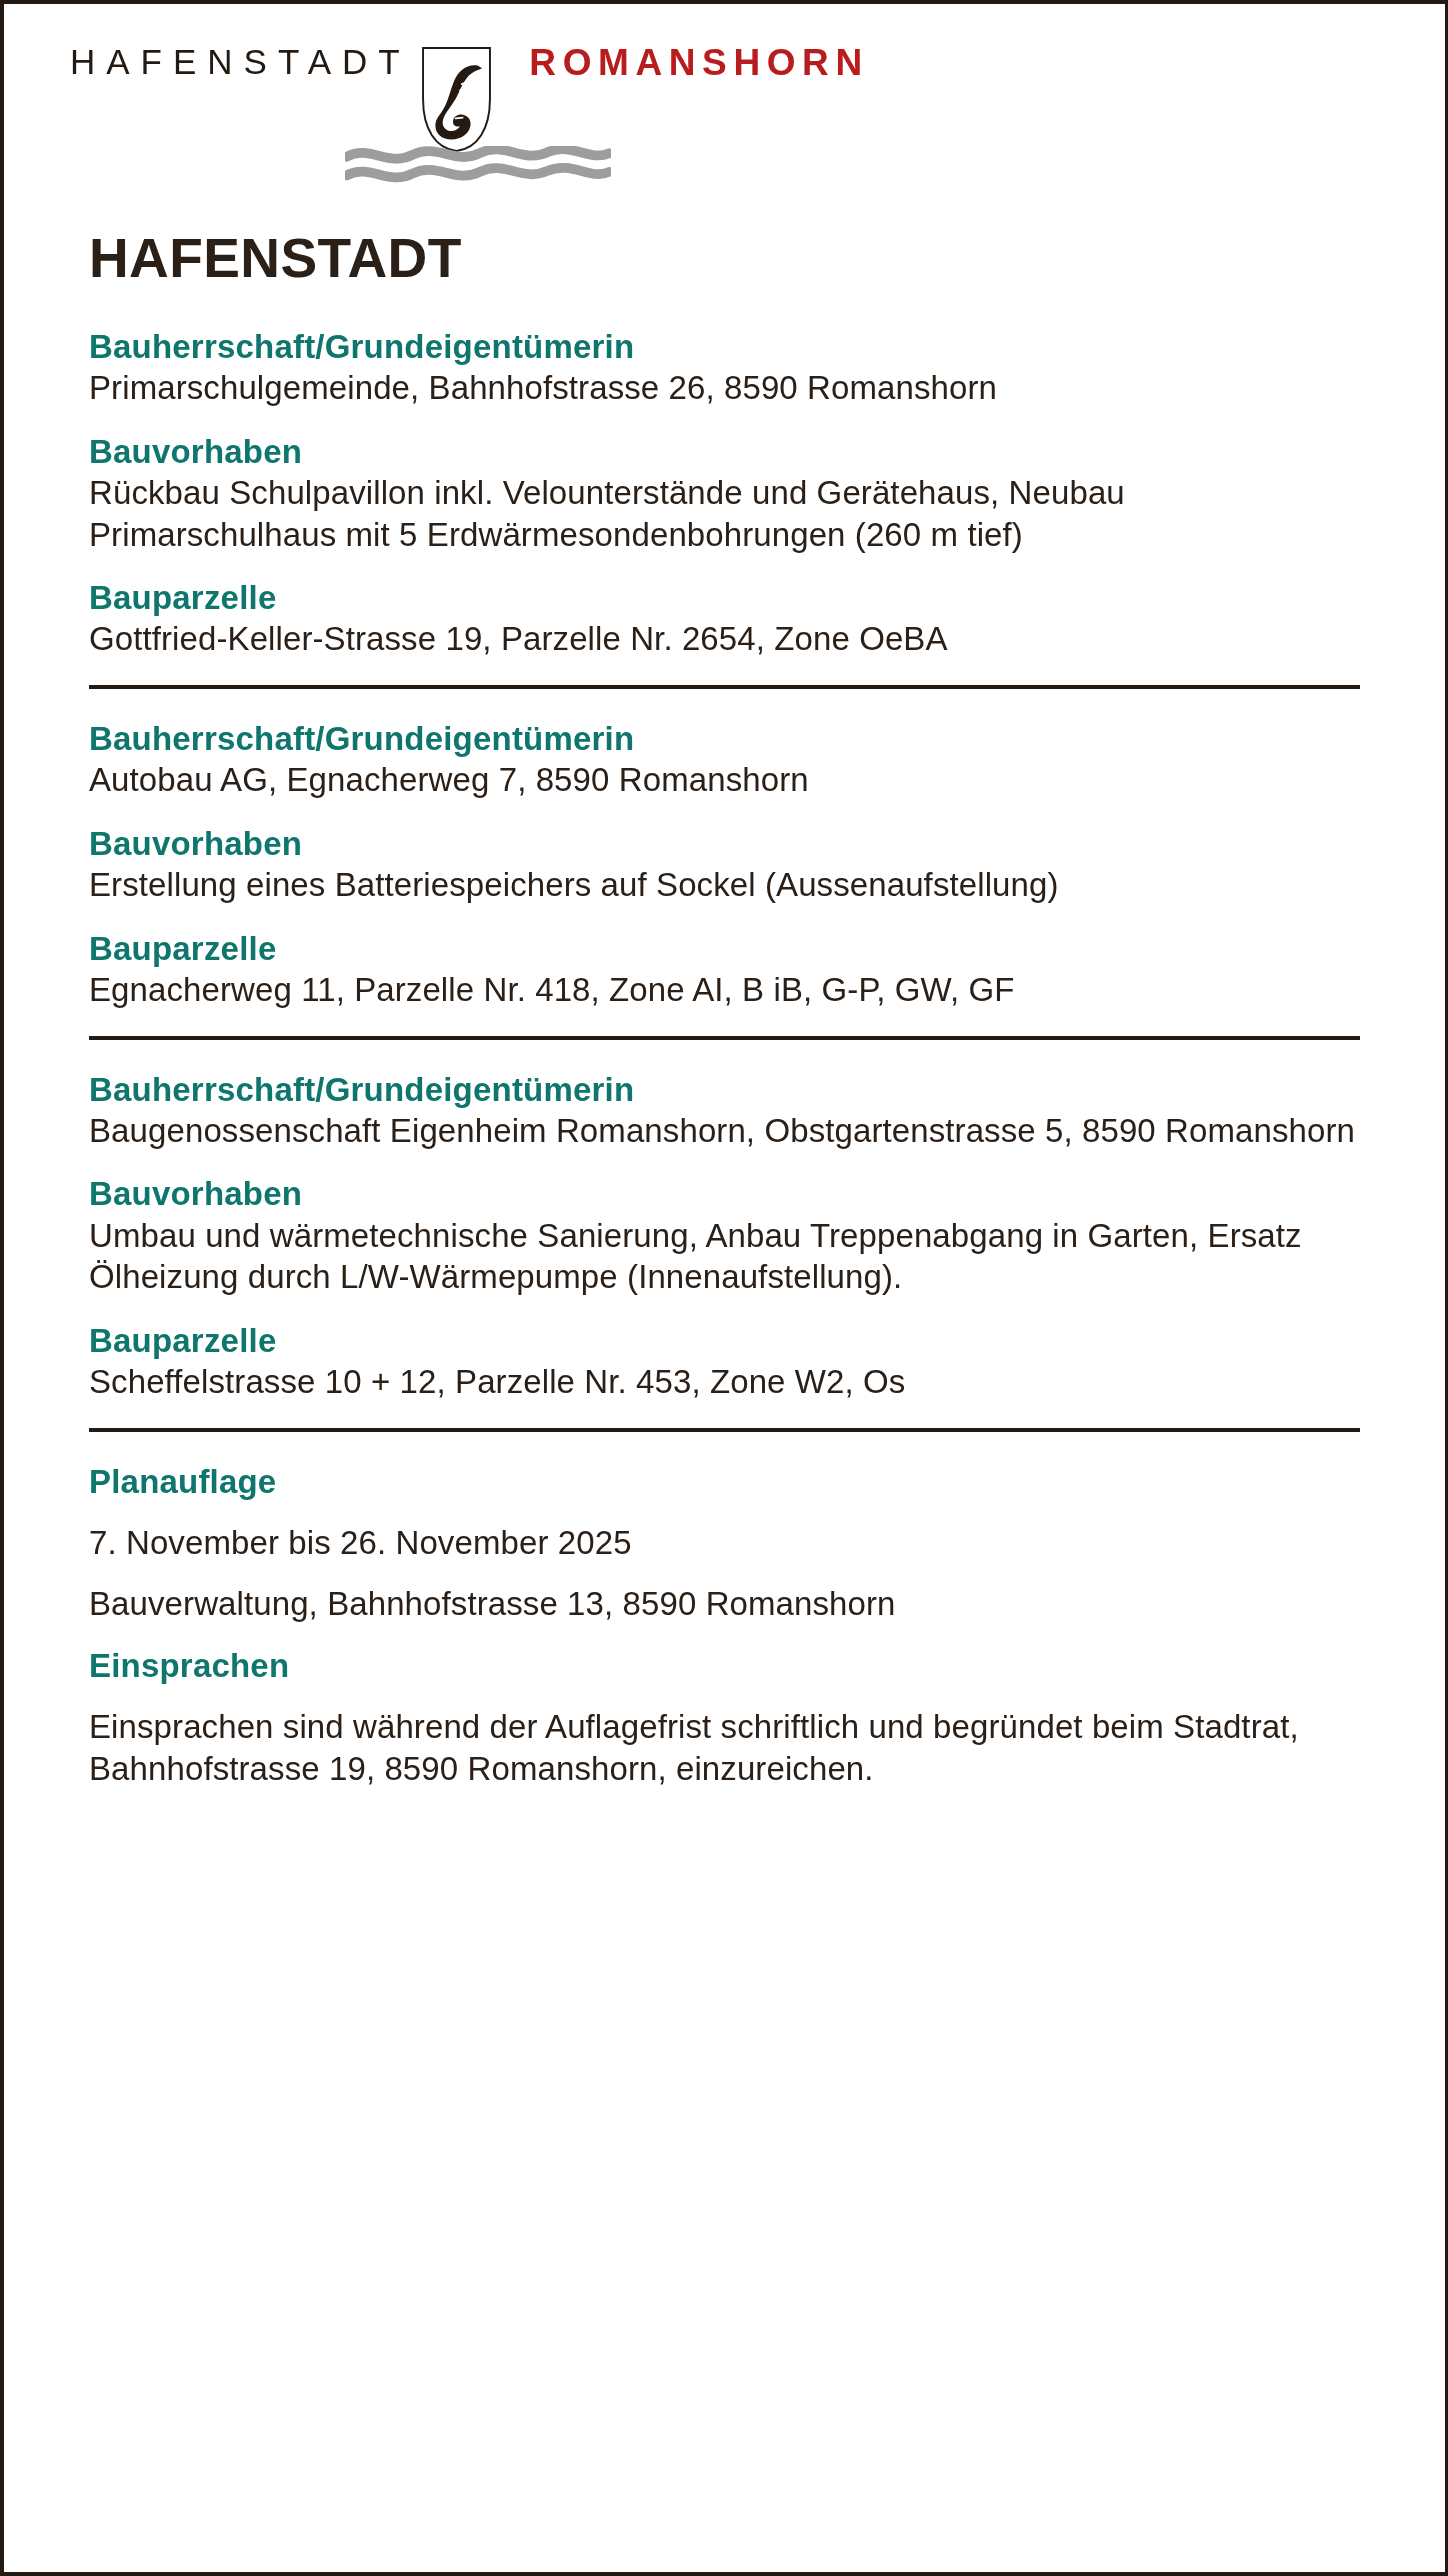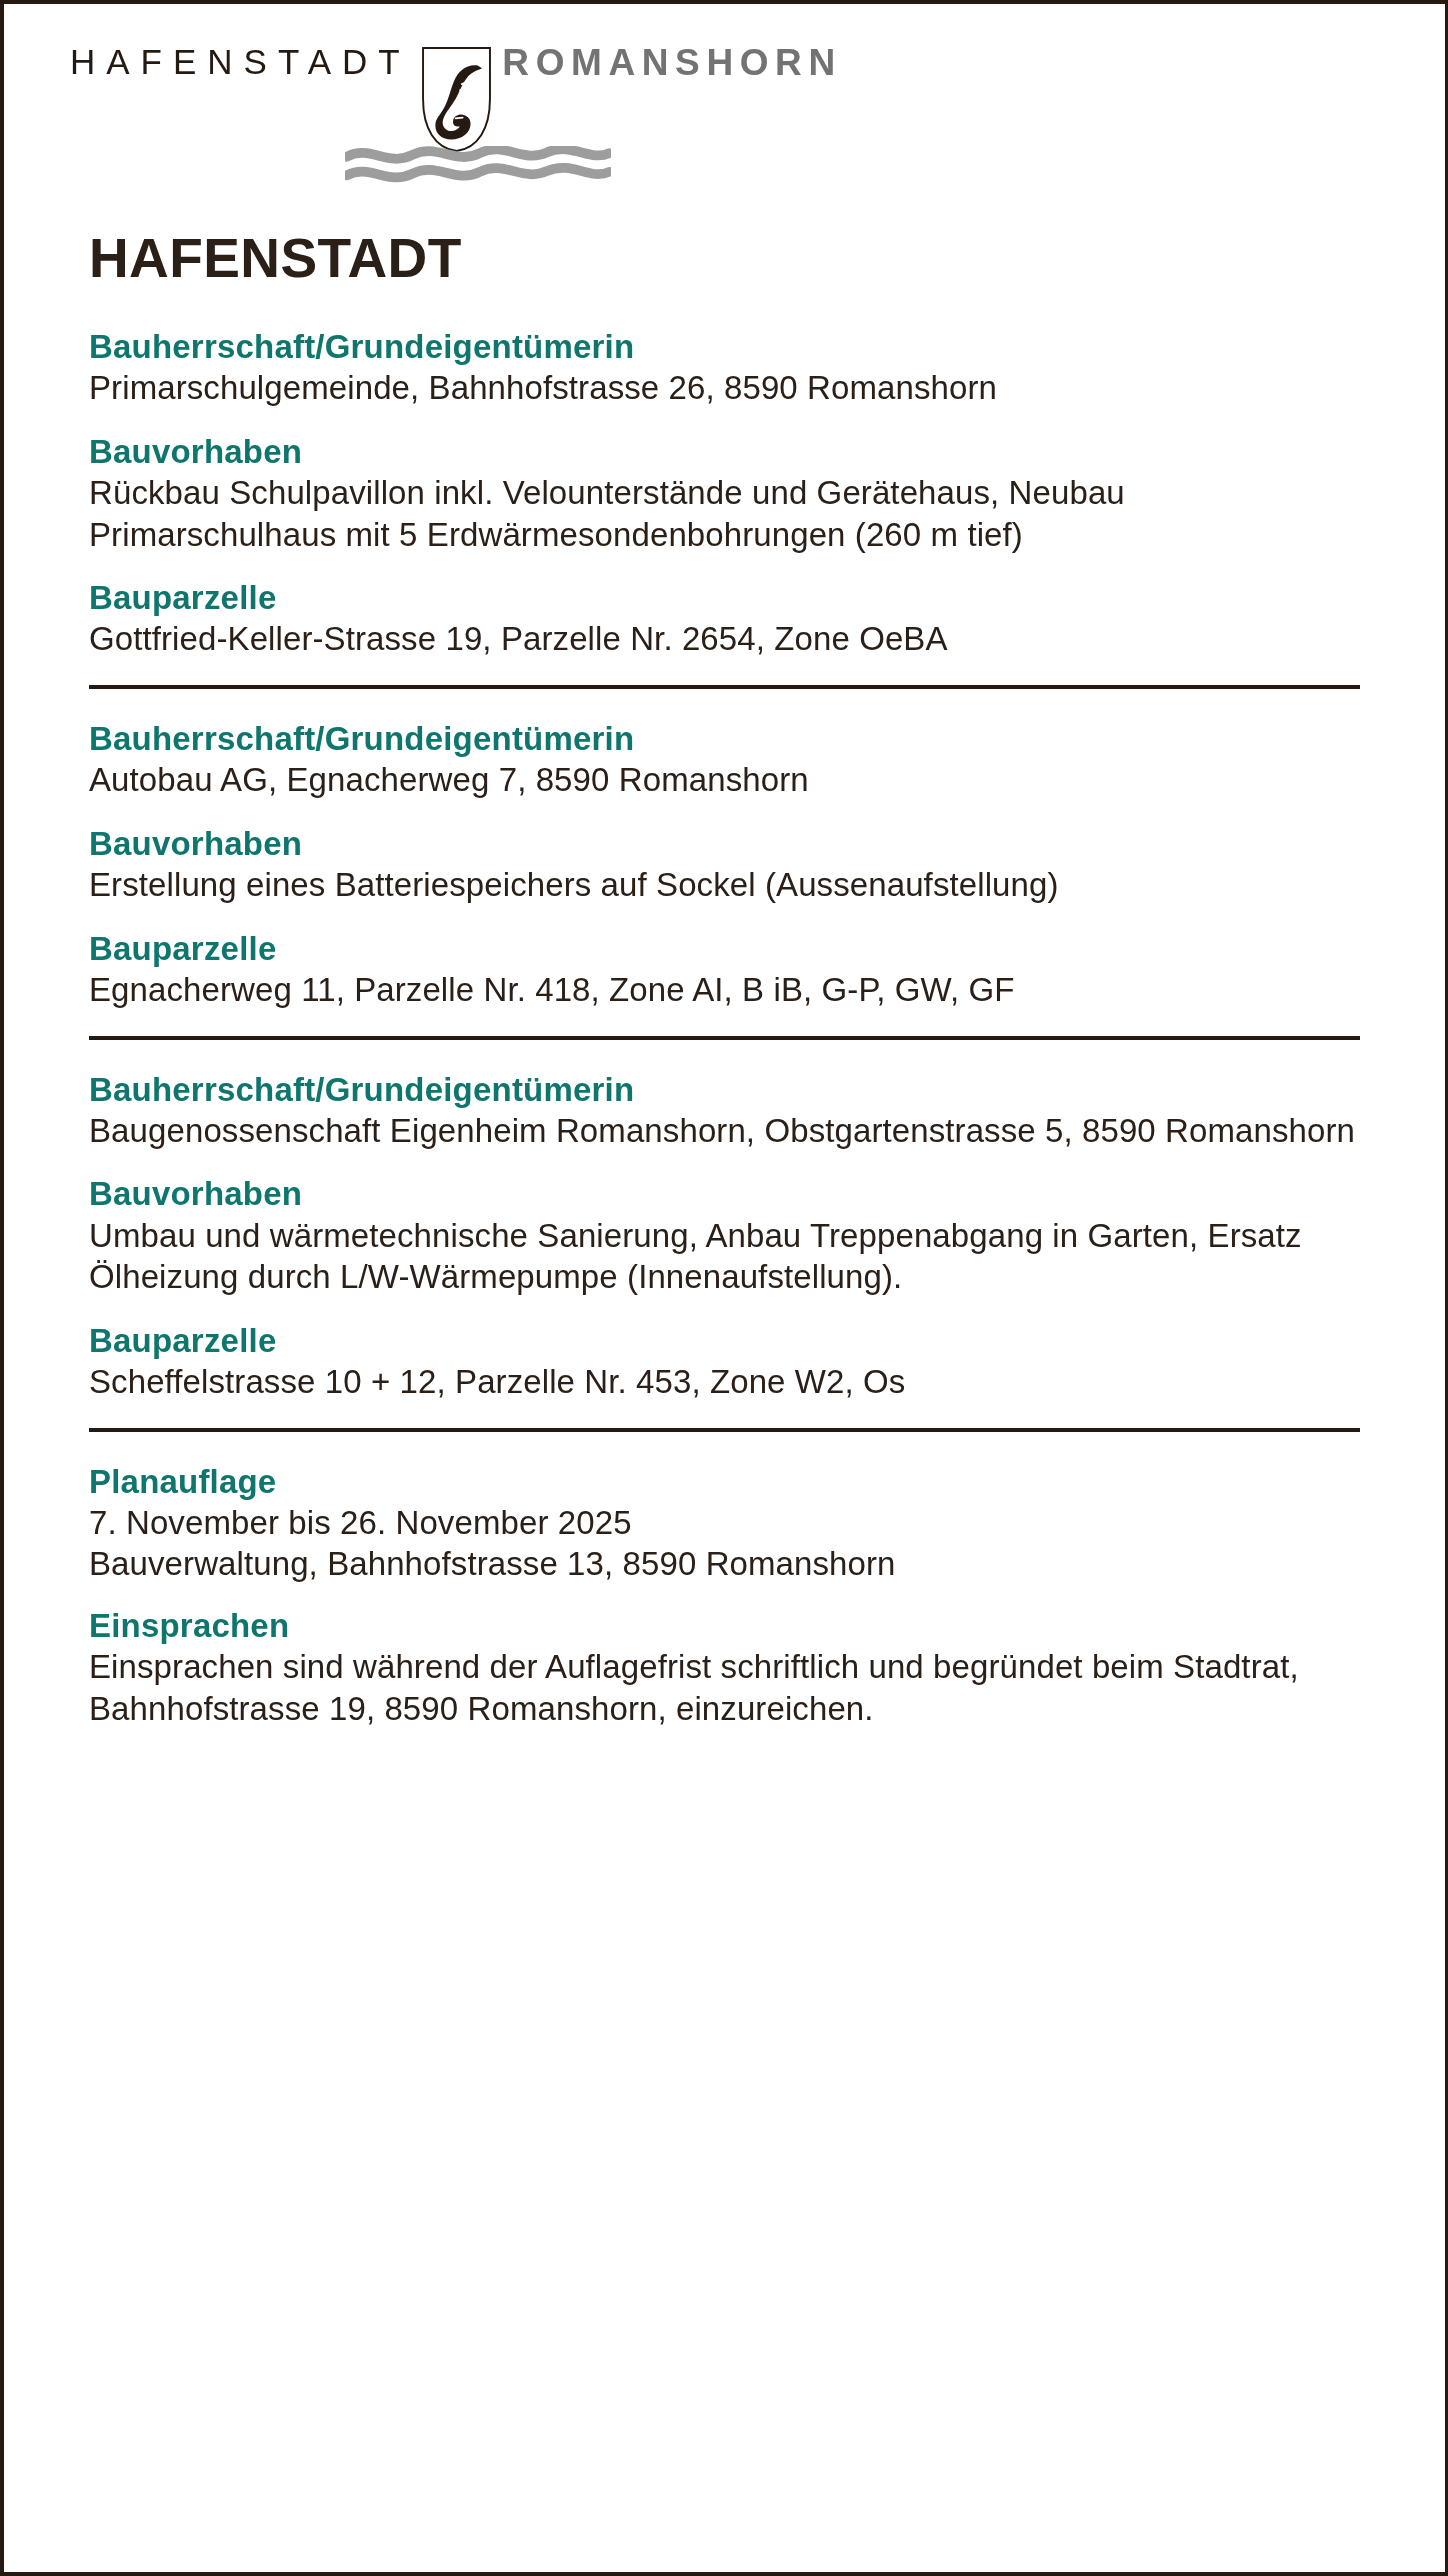--- a/index.html
+++ b/index.html
@@ -55,25 +55,26 @@
     height: 111px;
     margin: 0 5.3px 0 5.3px;
     position: relative;
     flex: 0 0 auto;
   }
   .logo-crest svg { display: block; }
   .logo-romanshorn {
     font-size: 37px;
     font-weight: 700;
     letter-spacing: 6.6px;
-    color: #737373;
+    color: #b91c1c;
     line-height: 1;
     padding-bottom: 2.7px;
     font-family: "Liberation Sans", sans-serif;
     white-space: nowrap;
+    margin-left: 27px;
   }
   .logo-waves {
     position: absolute;
     left: 341px;
     top: 142px;
     width: 266px;
     height: 41px;
   }
 
   
@@ -111,21 +112,21 @@
   .entry { margin: 0; }
 
   hr.divider {
     border: none;
     border-top: 4.4px solid #241a12;
     margin: 25px 0 30px 0;
     width: 100%;
   }
 
   .footer-block { margin-top: 0; }
-  .footer-block .value { margin-bottom: 21px; }
+  .footer-block .value { margin-bottom: 21px; margin-top: 20px; }
 </style>
 </head>
 <body>
 
 <div class="page">
 
   <div class="logo-header">
     <div class="logo-row">
       <span class="logo-hafenstadt">HAFENSTADT</span>
 

